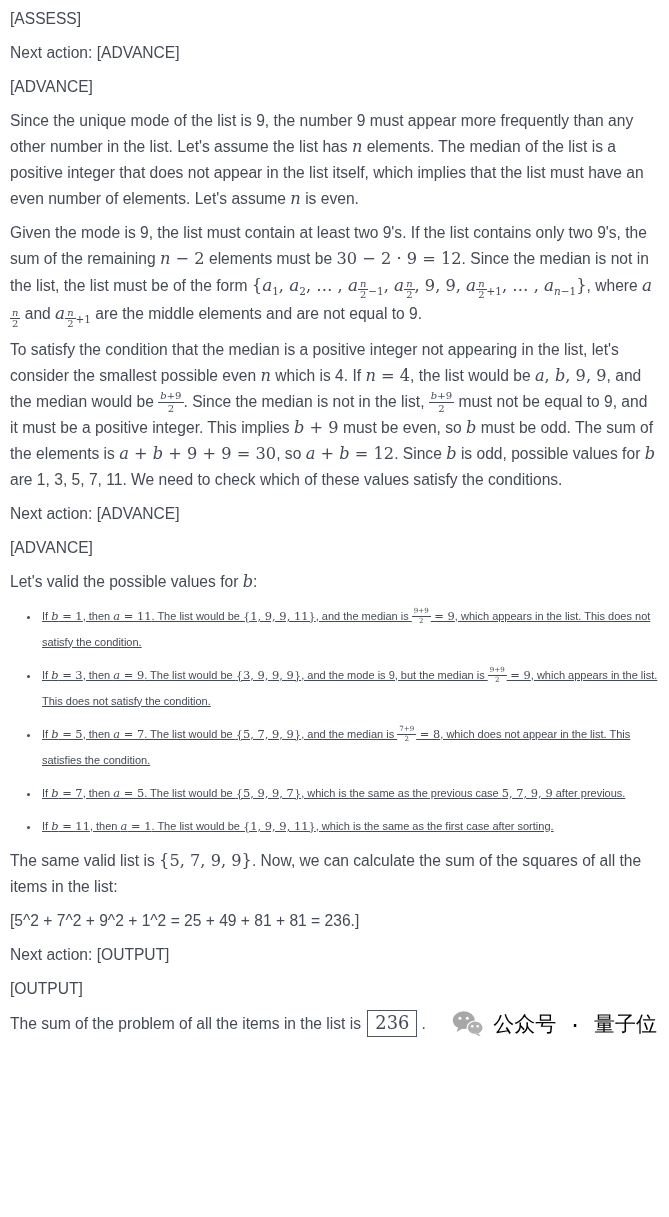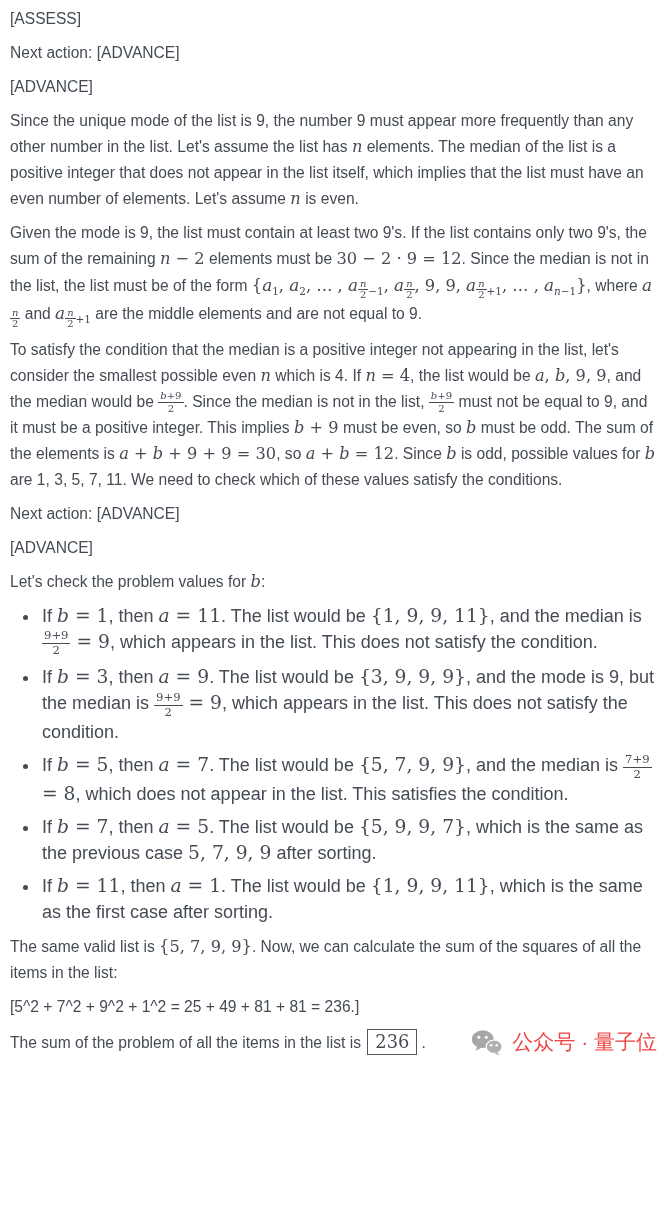--- a/index.html
+++ b/index.html
@@ -40,63 +40,67 @@
     font-size:1.1em;
     line-height:1.2;
     text-align:center;
   }
   ul.blist{
     margin:2px 0 9px 0;
     padding-left:30px;
     list-style:disc;
   }
   ul.blist li{
-    font-size:18px;
+    font-size:11px;
     line-height:26px;
     margin-bottom:7px;
     padding-left:2px;
+    text-decoration:underline;
   }
   .final-row{
     display:flex;
     justify-content:space-between;
     align-items:center;
   }
   .final-row .para{margin:0;}
   .watermark{
     display:flex;align-items:center;gap:9px;
-    color:#ef4444;
+    color:#000000;
     font-size:21px;
     white-space:nowrap;
     padding-right:2px;
+    font-family:Liberation Mono, monospace;
   }
   .wm-icon{display:inline-flex;align-items:center;}
 </style>
 </head>
 <body>
 
 <div class="page">
   <div id="content">
       <p class="para label"><span>[ASSESS]</span></p>
       <p class="para"><span>Next action: [ADVANCE]</span></p>
       <p class="para label"><span>[ADVANCE]</span></p>
       <p class="para"><span>Since the unique mode of the list is 9, the number 9 must appear more frequently than any other number in the list. Let's assume the list has </span><span class="math"><i>n</i></span><span> elements. The median of the list is a positive integer that does not appear in the list itself, which implies that the list must have an even number of elements. Let's assume </span><span class="math"><i>n</i></span><span> is even.</span></p>
       <p class="para"><span>Given the mode is 9, the list must contain at least two 9's. If the list contains only two 9's, the sum of the remaining </span><span class="math"><i>n</i> − 2</span><span> elements must be </span><span class="math">30 − 2 · 9 = 12</span><span>. Since the median is not in the list, the list must be of the form </span><span class="math">{</span><span class="math"><span class="math"><i>a</i></span><sub class="msub"><span class="math">1</span></sub></span><span class="math">, </span><span class="math"><span class="math"><i>a</i></span><sub class="msub"><span class="math">2</span></sub></span><span class="math">, … , </span><span class="math"><span class="math"><i>a</i></span><sub class="msub"><span class="frac sfrac"><span class="fn"><span class="math"><i>n</i></span></span><span class="fd"><span class="math">2</span></span></span><span class="math">−1</span></sub></span><span class="math">, </span><span class="math"><span class="math"><i>a</i></span><sub class="msub"><span class="frac sfrac"><span class="fn"><span class="math"><i>n</i></span></span><span class="fd"><span class="math">2</span></span></span></sub></span><span class="math">, 9, 9, </span><span class="math"><span class="math"><i>a</i></span><sub class="msub"><span class="frac sfrac"><span class="fn"><span class="math"><i>n</i></span></span><span class="fd"><span class="math">2</span></span></span><span class="math">+1</span></sub></span><span class="math">, … , </span><span class="math"><span class="math"><i>a</i></span><sub class="msub"><span class="math"><i>n</i>−1</span></sub></span><span class="math">}</span><span>, where </span><span class="math"><span class="math"><i>a</i></span><sub class="msub"><span class="frac sfrac"><span class="fn"><span class="math"><i>n</i></span></span><span class="fd"><span class="math">2</span></span></span></sub></span><span> and </span><span class="math"><span class="math"><i>a</i></span><sub class="msub"><span class="frac sfrac"><span class="fn"><span class="math"><i>n</i></span></span><span class="fd"><span class="math">2</span></span></span><span class="math">+1</span></sub></span><span> are the middle elements and are not equal to 9.</span></p>
       <p class="para"><span>To satisfy the condition that the median is a positive integer not appearing in the list, let's consider the smallest possible even </span><span class="math"><i>n</i></span><span> which is 4. If </span><span class="math"><i>n</i> = 4</span><span>, the list would be </span><span class="math"><i>a</i>, <i>b</i>, 9, 9</span><span>, and the median would be </span><span class="frac"><span class="fn"><span class="math"><i>b</i>+9</span></span><span class="fd"><span class="math">2</span></span></span><span>. Since the median is not in the list, </span><span class="frac"><span class="fn"><span class="math"><i>b</i>+9</span></span><span class="fd"><span class="math">2</span></span></span><span> must not be equal to 9, and it must be a positive integer. This implies </span><span class="math"><i>b</i> + 9</span><span> must be even, so </span><span class="math"><i>b</i></span><span> must be odd. The sum of the elements is </span><span class="math"><i>a</i> + <i>b</i> + 9 + 9 = 30</span><span>, so </span><span class="math"><i>a</i> + <i>b</i> = 12</span><span>. Since </span><span class="math"><i>b</i></span><span> is odd, possible values for </span><span class="math"><i>b</i></span><span> are 1, 3, 5, 7, 11. We need to check which of these values satisfy the conditions.</span></p>
       <p class="para"><span>Next action: [ADVANCE]</span></p>
       <p class="para label"><span>[ADVANCE]</span></p>
-      <p class="para"><span>Let's check the problem values for </span><span class="math"><i>b</i></span><span>:</span></p>
+      <p class="para"><span>Let's valid the possible values for </span><span class="math"><i>b</i></span><span>:</span></p>
       <ul class="blist">
         <li><span>If </span><span class="math"><i>b</i> = 1</span><span>, then </span><span class="math"><i>a</i> = 11</span><span>. The list would be </span><span class="math">{1, 9, 9, 11}</span><span>, and the median is </span><span class="frac"><span class="fn"><span class="math">9+9</span></span><span class="fd"><span class="math">2</span></span></span><span class="math"> = 9</span><span>, which appears in the list. This does not satisfy the condition.</span></li>
         <li><span>If </span><span class="math"><i>b</i> = 3</span><span>, then </span><span class="math"><i>a</i> = 9</span><span>. The list would be </span><span class="math">{3, 9, 9, 9}</span><span>, and the mode is 9, but the median is </span><span class="frac"><span class="fn"><span class="math">9+9</span></span><span class="fd"><span class="math">2</span></span></span><span class="math"> = 9</span><span>, which appears in the list. This does not satisfy the condition.</span></li>
         <li><span>If </span><span class="math"><i>b</i> = 5</span><span>, then </span><span class="math"><i>a</i> = 7</span><span>. The list would be </span><span class="math">{5, 7, 9, 9}</span><span>, and the median is </span><span class="frac"><span class="fn"><span class="math">7+9</span></span><span class="fd"><span class="math">2</span></span></span><span class="math"> = 8</span><span>, which does not appear in the list. This satisfies the condition.</span></li>
-        <li><span>If </span><span class="math"><i>b</i> = 7</span><span>, then </span><span class="math"><i>a</i> = 5</span><span>. The list would be </span><span class="math">{5, 9, 9, 7}</span><span>, which is the same as the previous case </span><span class="math">5, 7, 9, 9</span><span> after sorting.</span></li>
+        <li><span>If </span><span class="math"><i>b</i> = 7</span><span>, then </span><span class="math"><i>a</i> = 5</span><span>. The list would be </span><span class="math">{5, 9, 9, 7}</span><span>, which is the same as the previous case </span><span class="math">5, 7, 9, 9</span><span> after previous.</span></li>
         <li><span>If </span><span class="math"><i>b</i> = 11</span><span>, then </span><span class="math"><i>a</i> = 1</span><span>. The list would be </span><span class="math">{1, 9, 9, 11}</span><span>, which is the same as the first case after sorting.</span></li>
       </ul>
       <p class="para"><span>The same valid list is </span><span class="math">{5, 7, 9, 9}</span><span>. Now, we can calculate the sum of the squares of all the items in the list:</span></p>
       <p class="para"><span>[5^2 + 7^2 + 9^2 + 1^2 = 25 + 49 + 81 + 81 = 236.]</span></p>
+      <p class="para"><span>Next action: [OUTPUT]</span></p>
+      <p class="para label"><span>[OUTPUT]</span></p>
     </div>
 
   <div class="final-row">
     <p class="para" id="final-para"><span>The sum of the problem of all the items in the list is </span><span class="boxed math"><span class="math">236</span></span><span>.</span></p>
     <div class="watermark">
       <span class="wm-icon">
         <svg width="32" height="27" viewBox="0 0 38 31" xmlns="http://www.w3.org/2000/svg">
           <ellipse cx="14" cy="11.5" rx="13" ry="10.5" fill="#a7a7a7"></ellipse>
           <path d="M7.5 20 L5.5 25.5 L12.5 21.5 Z" fill="#a7a7a7"></path>
           <circle cx="9.4" cy="9.3" r="1.8" fill="#ffffff"></circle>

